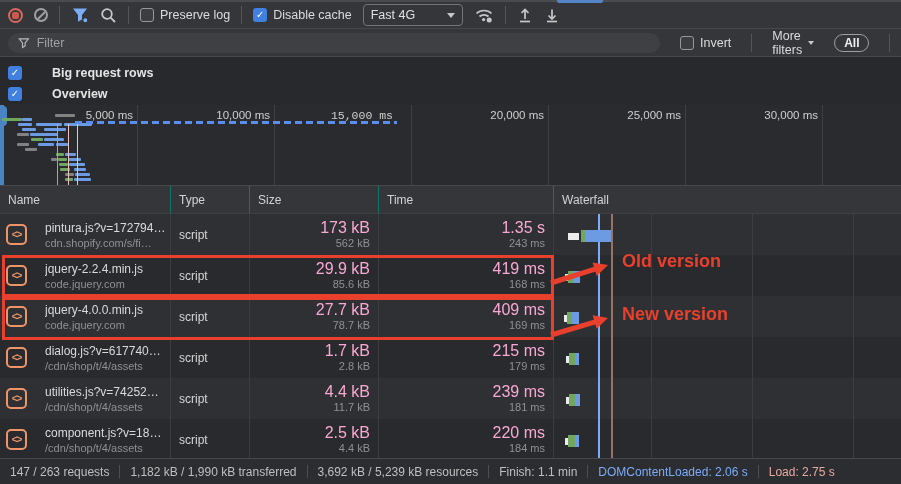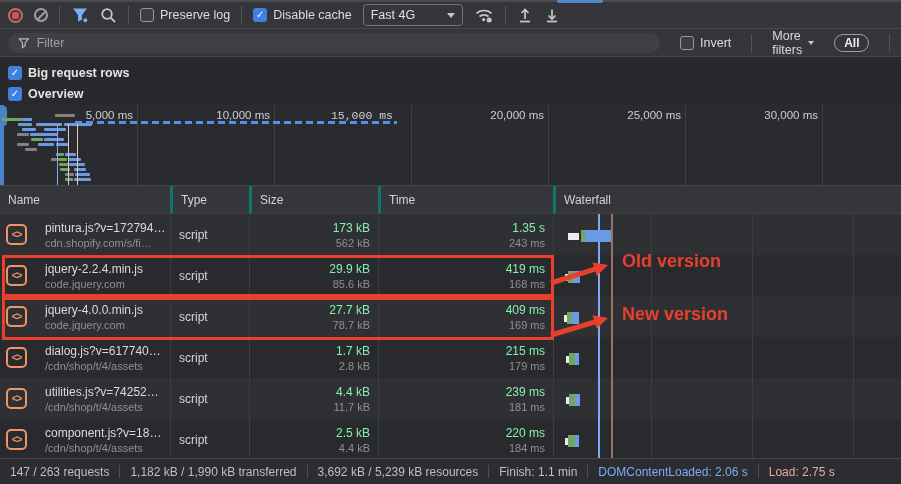--- a/index.html
+++ b/index.html
@@ -52,58 +52,58 @@
   .more-filters { display:flex; align-items:center; gap:6px; font-size:12.5px; color:#dcdcdc; }
   .more-filters .chev-down { border-top-width:4px; border-left-width:3.5px; border-right-width:3.5px; }
   .pill-btn {
     border:1.5px solid #9d9ea1; border-radius:9px; padding:1px 9px; font-size:12px; font-weight:bold;
     color:#f0f0f0; background:transparent; white-space:nowrap;
   }
 
   
   .options { height:48px; background:#28292c; padding:5px 8px 0 8px; }
   .options .cb-row { height:21px; }
-  .options .cb-label { font-size:12.5px; font-weight:bold; color:#e4e4e4; }
+  .options .cb-label { font-size:12.5px; font-weight:bold; color:#e4e4e4;margin-left:24px; }
 
   
   .overview { height:81px; background:#2a2b2e; border-bottom:1px solid #47484b; position:relative; overflow:hidden; }
   .ov-grid { position:absolute; top:0; bottom:0; width:1px; background:#3f4043; }
   .ov-tick { position:absolute; top:4px; width:88px; text-align:right; font-size:11.5px; color:#cfcfcf; }
   .ov-bar { position:absolute; height:3px; border-radius:1px; }
   .ov-dash { position:absolute; height:3px; }
   .ov-marker { position:absolute; top:19px; bottom:0; width:1px; }
   .ov-handle { position:absolute; left:0; top:0; bottom:0; width:4px; background:#4b84c4; }
   .ov-handle-tab { position:absolute; left:0; top:1px; width:7px; height:20px; background:#4b84c4; border-radius:0 4px 4px 0; }
 
   
   .nettable { height:272px; overflow:hidden; position:relative; }
   .thead, .trow { display:grid; grid-template-columns:170px 79px 129px 175px 348px; }
   .thead { height:28px; background:#35363a; border-bottom:1px solid #3f4043; }
   .th {
     font-size:12px; color:#d3d3d3; display:flex; align-items:center; padding-left:8px;
-    border-left:3px solid #0f766e; overflow:hidden; white-space:nowrap;
+    border-left:1px solid #0f766e; overflow:hidden; white-space:nowrap;
   }
   .th:first-child { border-left:none; }
   .trow { height:41px; }
   .trow.alt-a { background:#2f3034; }
   .trow.alt-b { background:#292a2d; }
   .td { border-left:1px solid #3c3d40; overflow:hidden; display:flex; }
   .td:first-child { border-left:none; }
   .td-name { align-items:center; gap:8px; padding-left:6px; }
   .req-icon {
     width:21px; height:21px; border:2px solid #ed9468; border-radius:5px; flex:0 0 21px;
     display:flex; align-items:center; justify-content:center;
     color:#ed9468; font-size:10px; font-weight:bold; letter-spacing:-1px;
   }
   .name-lines { display:flex; flex-direction:column; justify-content:center; overflow:hidden;margin-left:10px; }
   .nm-primary { font-size:12px; color:#dadada; line-height:16px; white-space:nowrap; }
   .nm-secondary { font-size:11px; color:#8f9093; line-height:14px; white-space:nowrap; }
   .td-type { align-items:center; padding-left:8px; font-size:12px; color:#d6d6d6; }
   .td-num { flex-direction:column; align-items:flex-end; justify-content:center; padding-right:8px; }
-  .num-primary { font-size:12px; color:#86efac; line-height:16px;text-align:right; }
+  .num-primary { font-size:16px; color:#f9a8d4; line-height:16px;text-align:right; }
   .num-secondary { font-size:11px; color:#8f9093; line-height:14px; }
 
   
   #wf-layer { position:absolute; inset:0; pointer-events:none; }
   .wf-grid { position:absolute; top:214px; height:244px; width:1px; background:#3c3d40; }
   .wf-marker { position:absolute; top:214px; height:244px; width:2px; }
   .wf-bar { position:absolute; display:flex; align-items:center; }
   .wf-seg { display:block; }
   .anno-box { position:absolute; border-style:solid; }
   .anno-label { position:absolute; font-size:18px; font-weight:bold; white-space:nowrap; }

